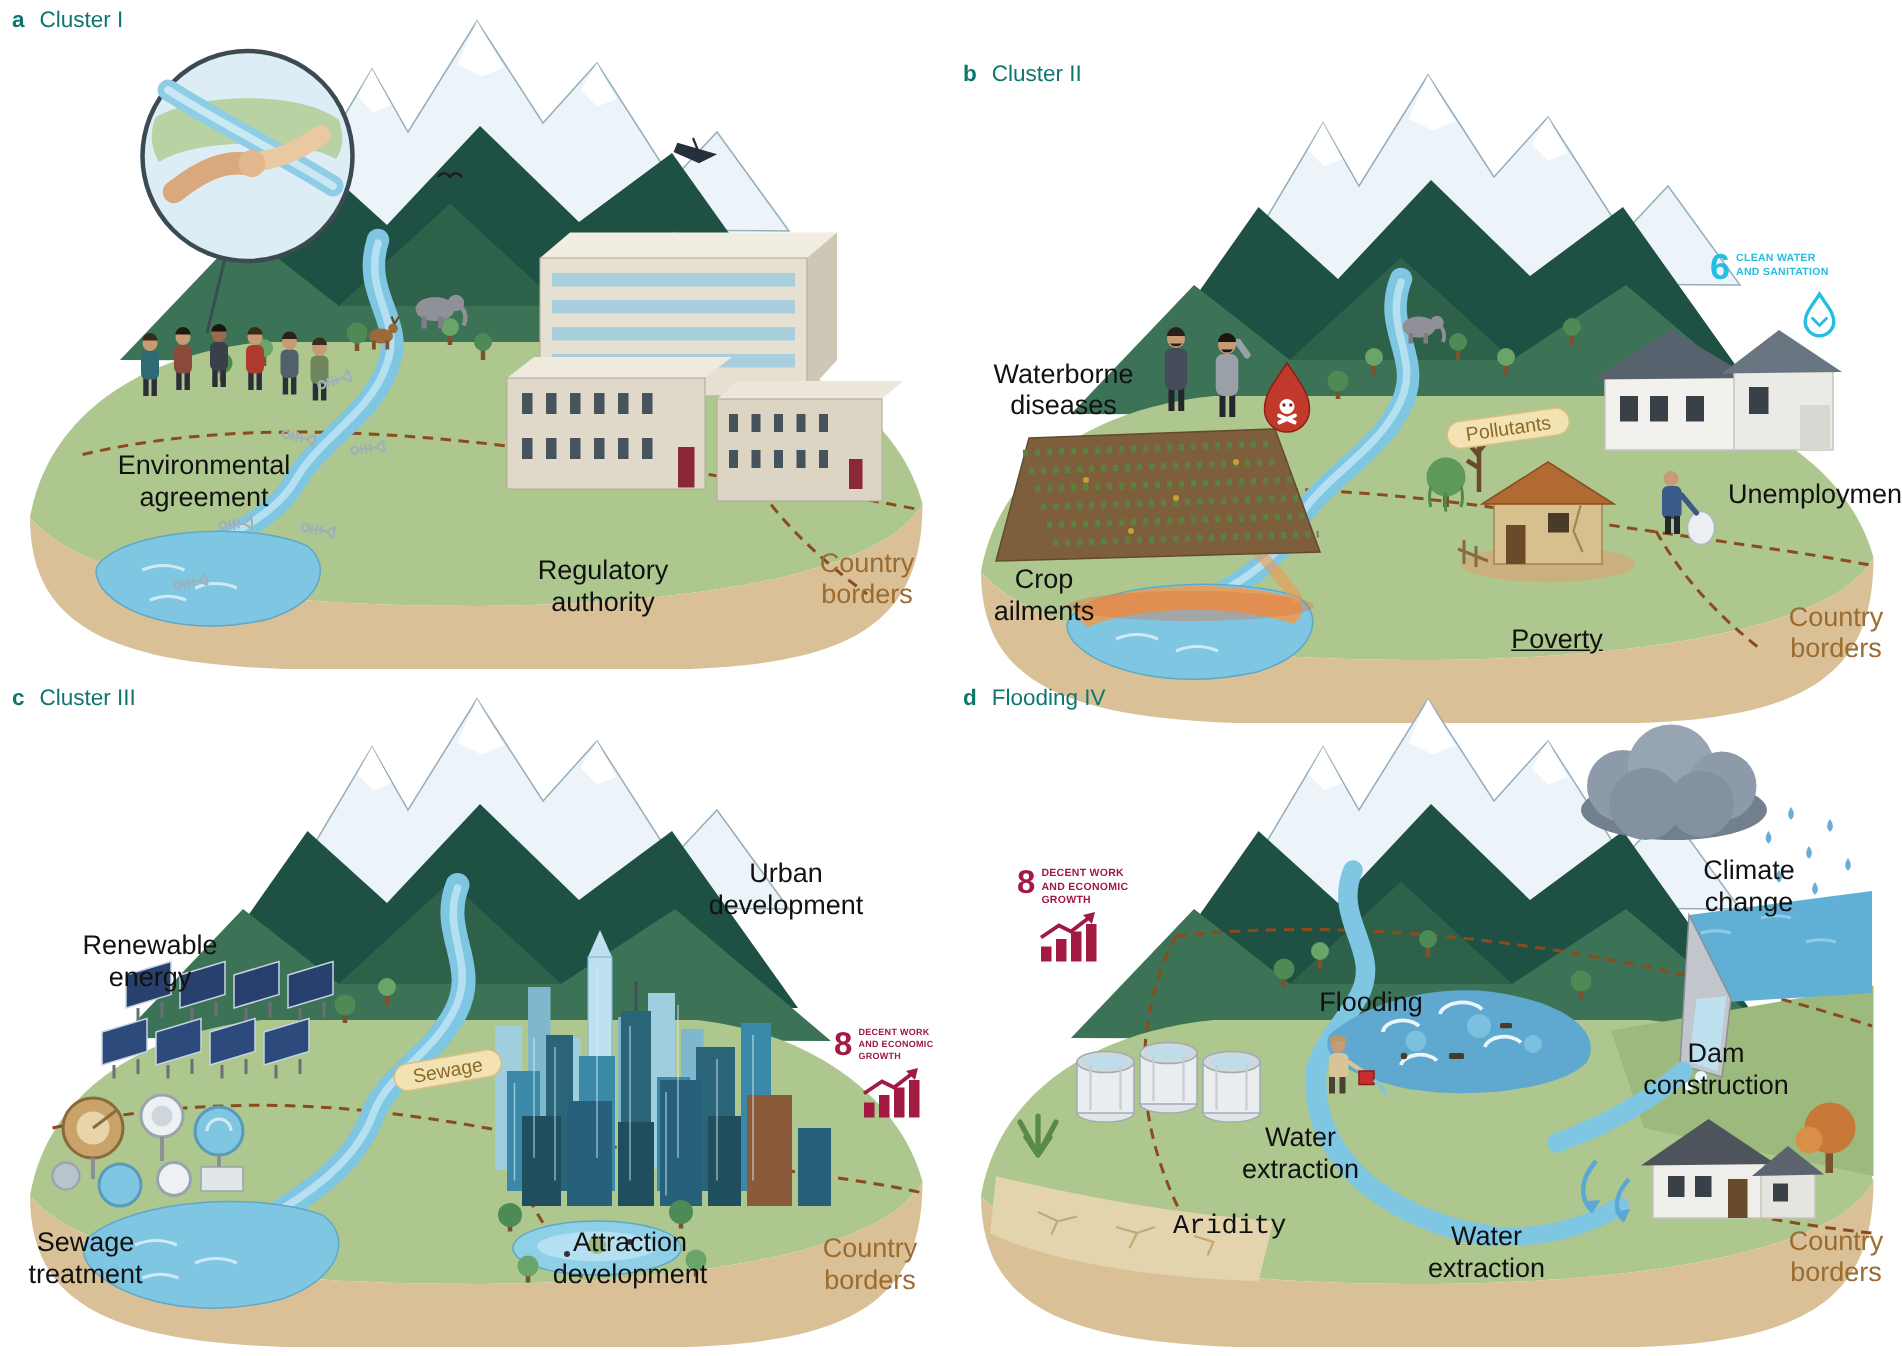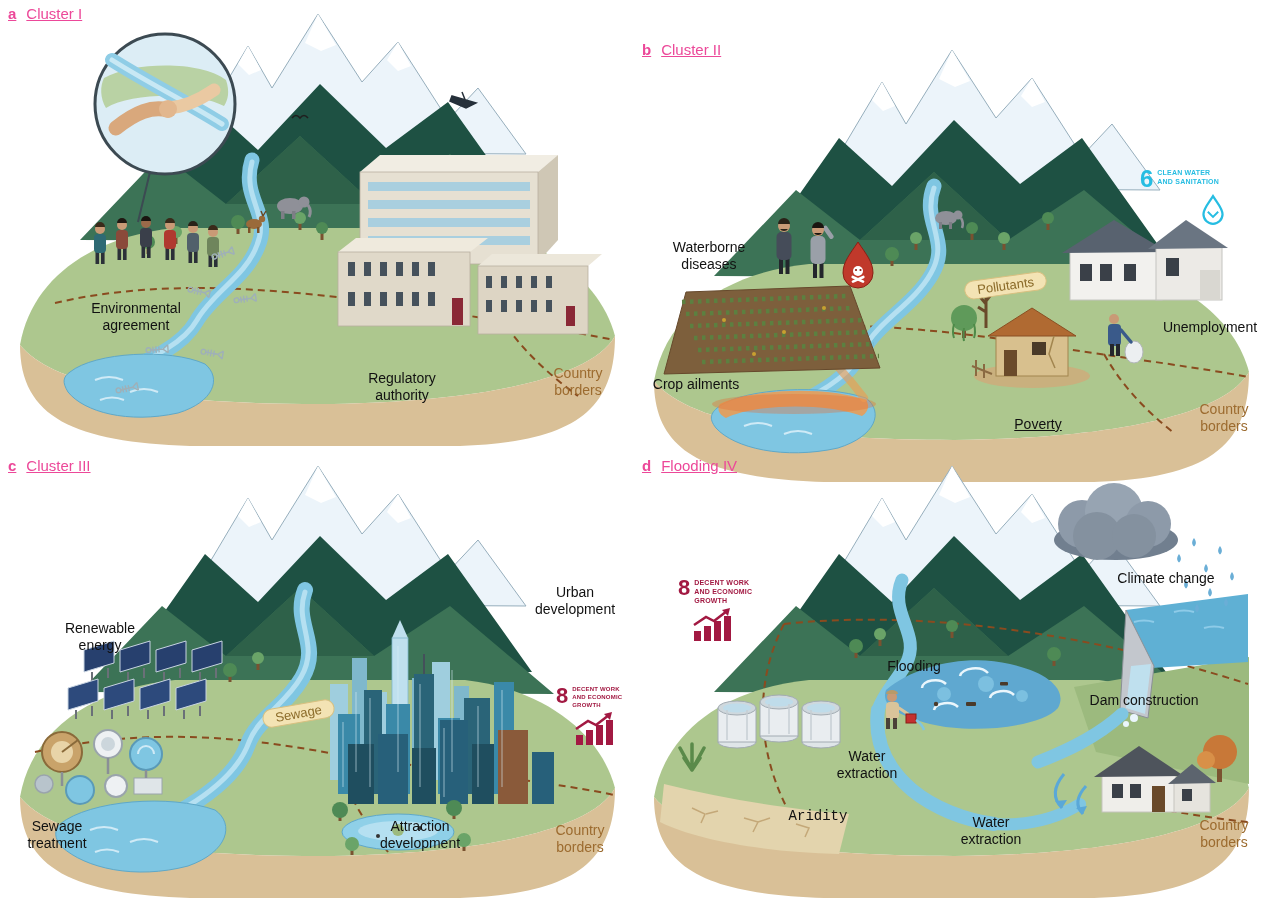--- a/index.html
+++ b/index.html
@@ -5,23 +5,23 @@
   * { margin:0; padding:0; box-sizing:border-box; }
   html,body { background:#ffffff; }
   body { width:1268px; height:904px; font-family:"Liberation Sans", sans-serif; position:relative; }
   .figure { position:relative; width:1268px; height:904px; background:#fff; overflow:hidden; }
   .panel { position:absolute; width:634px; height:452px; overflow:hidden; }
   #panel-a { left:0; top:0; }
   #panel-b { left:634px; top:0;margin-top:36px; }
   #panel-c { left:0; top:452px; }
   #panel-d { left:634px; top:452px; }
   .scene { position:absolute; left:0; top:0; width:634px; height:452px; }
-  .panel-header { position:absolute; left:8px; top:5px; font-size:15px; color:#ec4899; z-index:6;text-decoration:underline; }
+  .panel-header { position:absolute; left:8px; top:5px; font-size:15px; color:#0f766e; z-index:6; }
   .panel-letter { font-weight:bold; margin-right:10px; }
-  .label { position:absolute; font-size:14px; line-height:1.18; color:#111; text-align:center; z-index:5; }
+  .label { position:absolute; font-size:18px; line-height:1.18; color:#111; text-align:center; z-index:5; }
   .label.brown { color:#9c6b2f; }
   .banner { position:absolute; z-index:5; background:#f3e3b4; border:1px solid #d8c080; color:#8a6a28;
             font-size:13px; padding:1px 12px; border-radius:12px; white-space:nowrap; }
   .sdg { position:absolute; z-index:6; }
   .sdg-row { display:flex; gap:4px; align-items:flex-start; }
   .sdg-num { font-weight:bold; font-size:22px; line-height:0.9; }
   .sdg-num.big { font-size:24px; }
   .sdg-caption { font-weight:bold; font-size:7px; line-height:1.3; letter-spacing:0.2px; }
   .sdg16 { color:#00689D; } .sdg6 { color:#26BDE2; } .sdg8 { color:#A21942; }
   .sdg-icon { display:block; margin-top:3px; }
@@ -533,21 +533,21 @@
         <rect x="12" y="18" width="7" height="15" fill="#A21942"></rect>
         <rect x="22" y="13" width="7" height="20" fill="#A21942"></rect>
         <rect x="32" y="8" width="7" height="25" fill="#A21942"></rect>
         <path d="M2,17 L14,9 L22,13 L35,3" stroke="#A21942" stroke-width="2.5" fill="none"></path>
         <polygon points="38,0 30,2 36,8" fill="#A21942"></polygon>
       </svg>
     </div>
     <div class="banner" style="left:262px; top:252px; transform:rotate(-10deg);">Sewage</div>
     <div class="label" style="left:42px; top:168px; width:116px;">Renewable energy</div>
     <div class="label" style="left:6px; top:366px; width:102px;">Sewage treatment</div>
-    <div class="label" style="left:516px; top:120px; width:118px;margin-top:12px;">Urban development</div>
+    <div class="label" style="left:465px; top:120px; width:118px;">Urban development</div>
     <div class="label" style="left:356px; top:366px; width:128px;">Attraction development</div>
     <div class="label brown" style="left:542px; top:370px; width:76px;">Country borders</div>
   </div>
 
   <div class="panel" id="panel-d">
     <svg class="scene" viewBox="0 0 634 452">
       <defs>
         <path id="drop-d" d="M0,0 c2.5,3.5 2.5,6.5 0,8.5 c-2.5,-2 -2.5,-5 0,-8.5 z" fill="#6aaed6"></path>
       </defs>
       <g>

